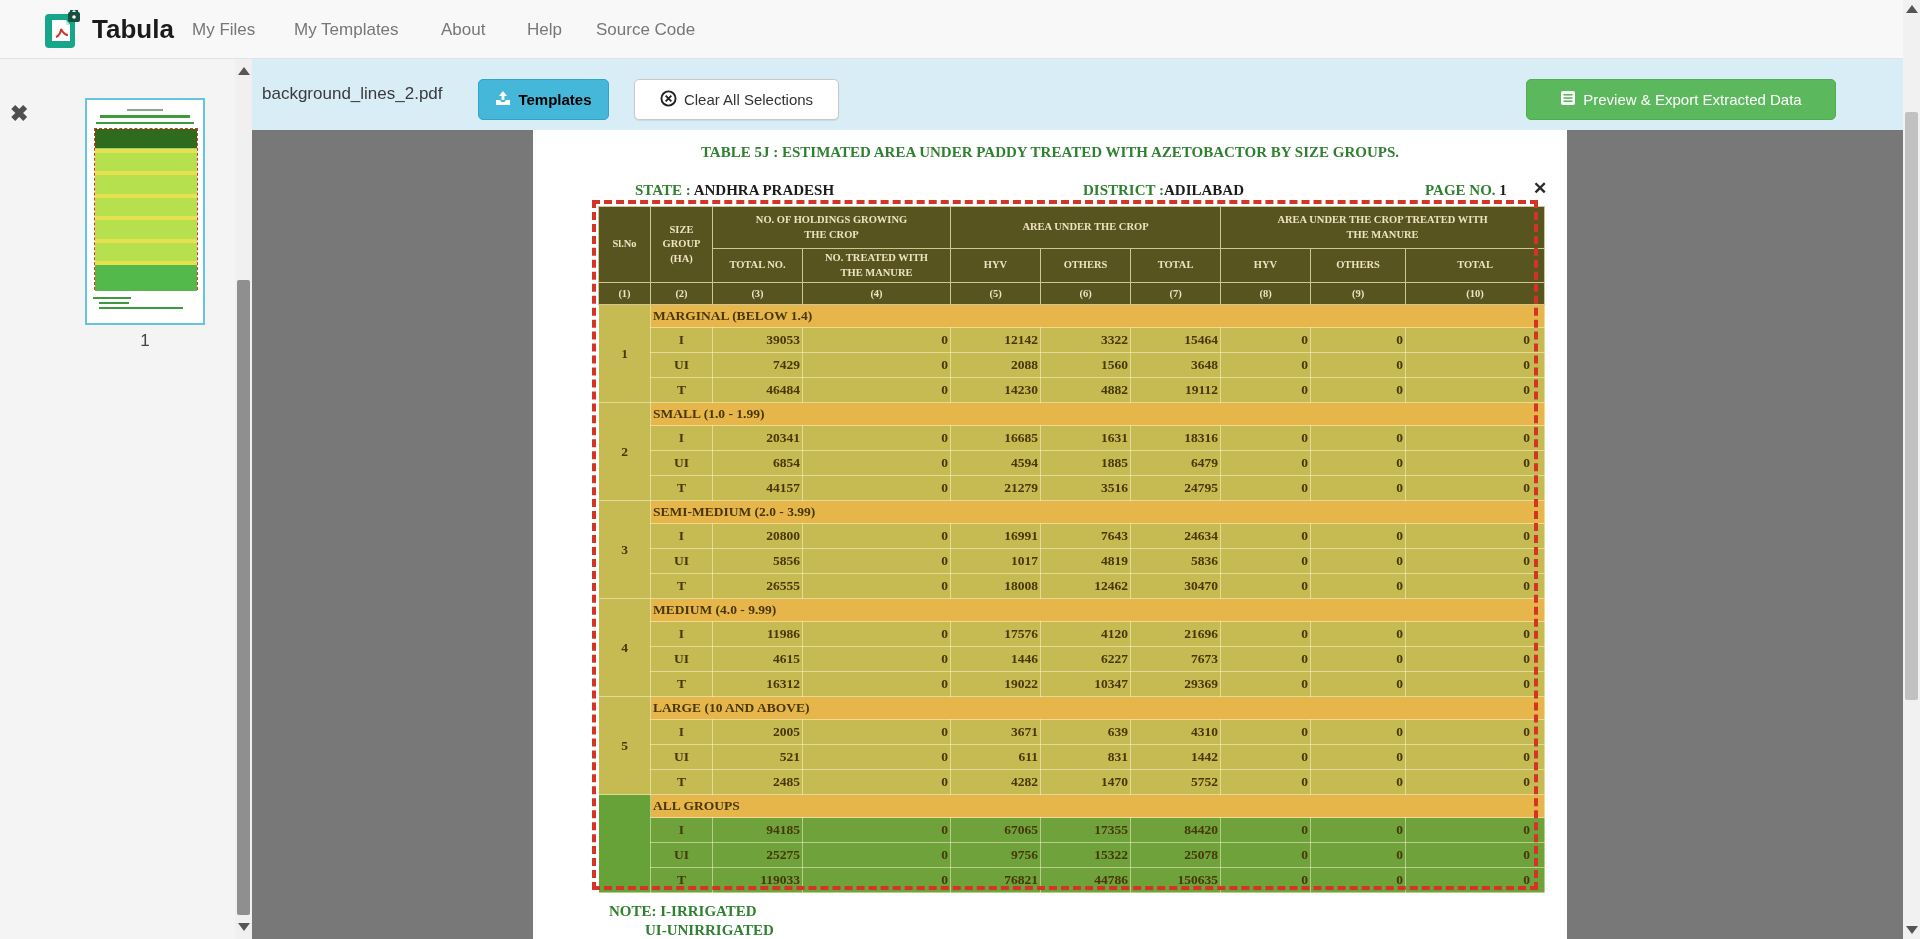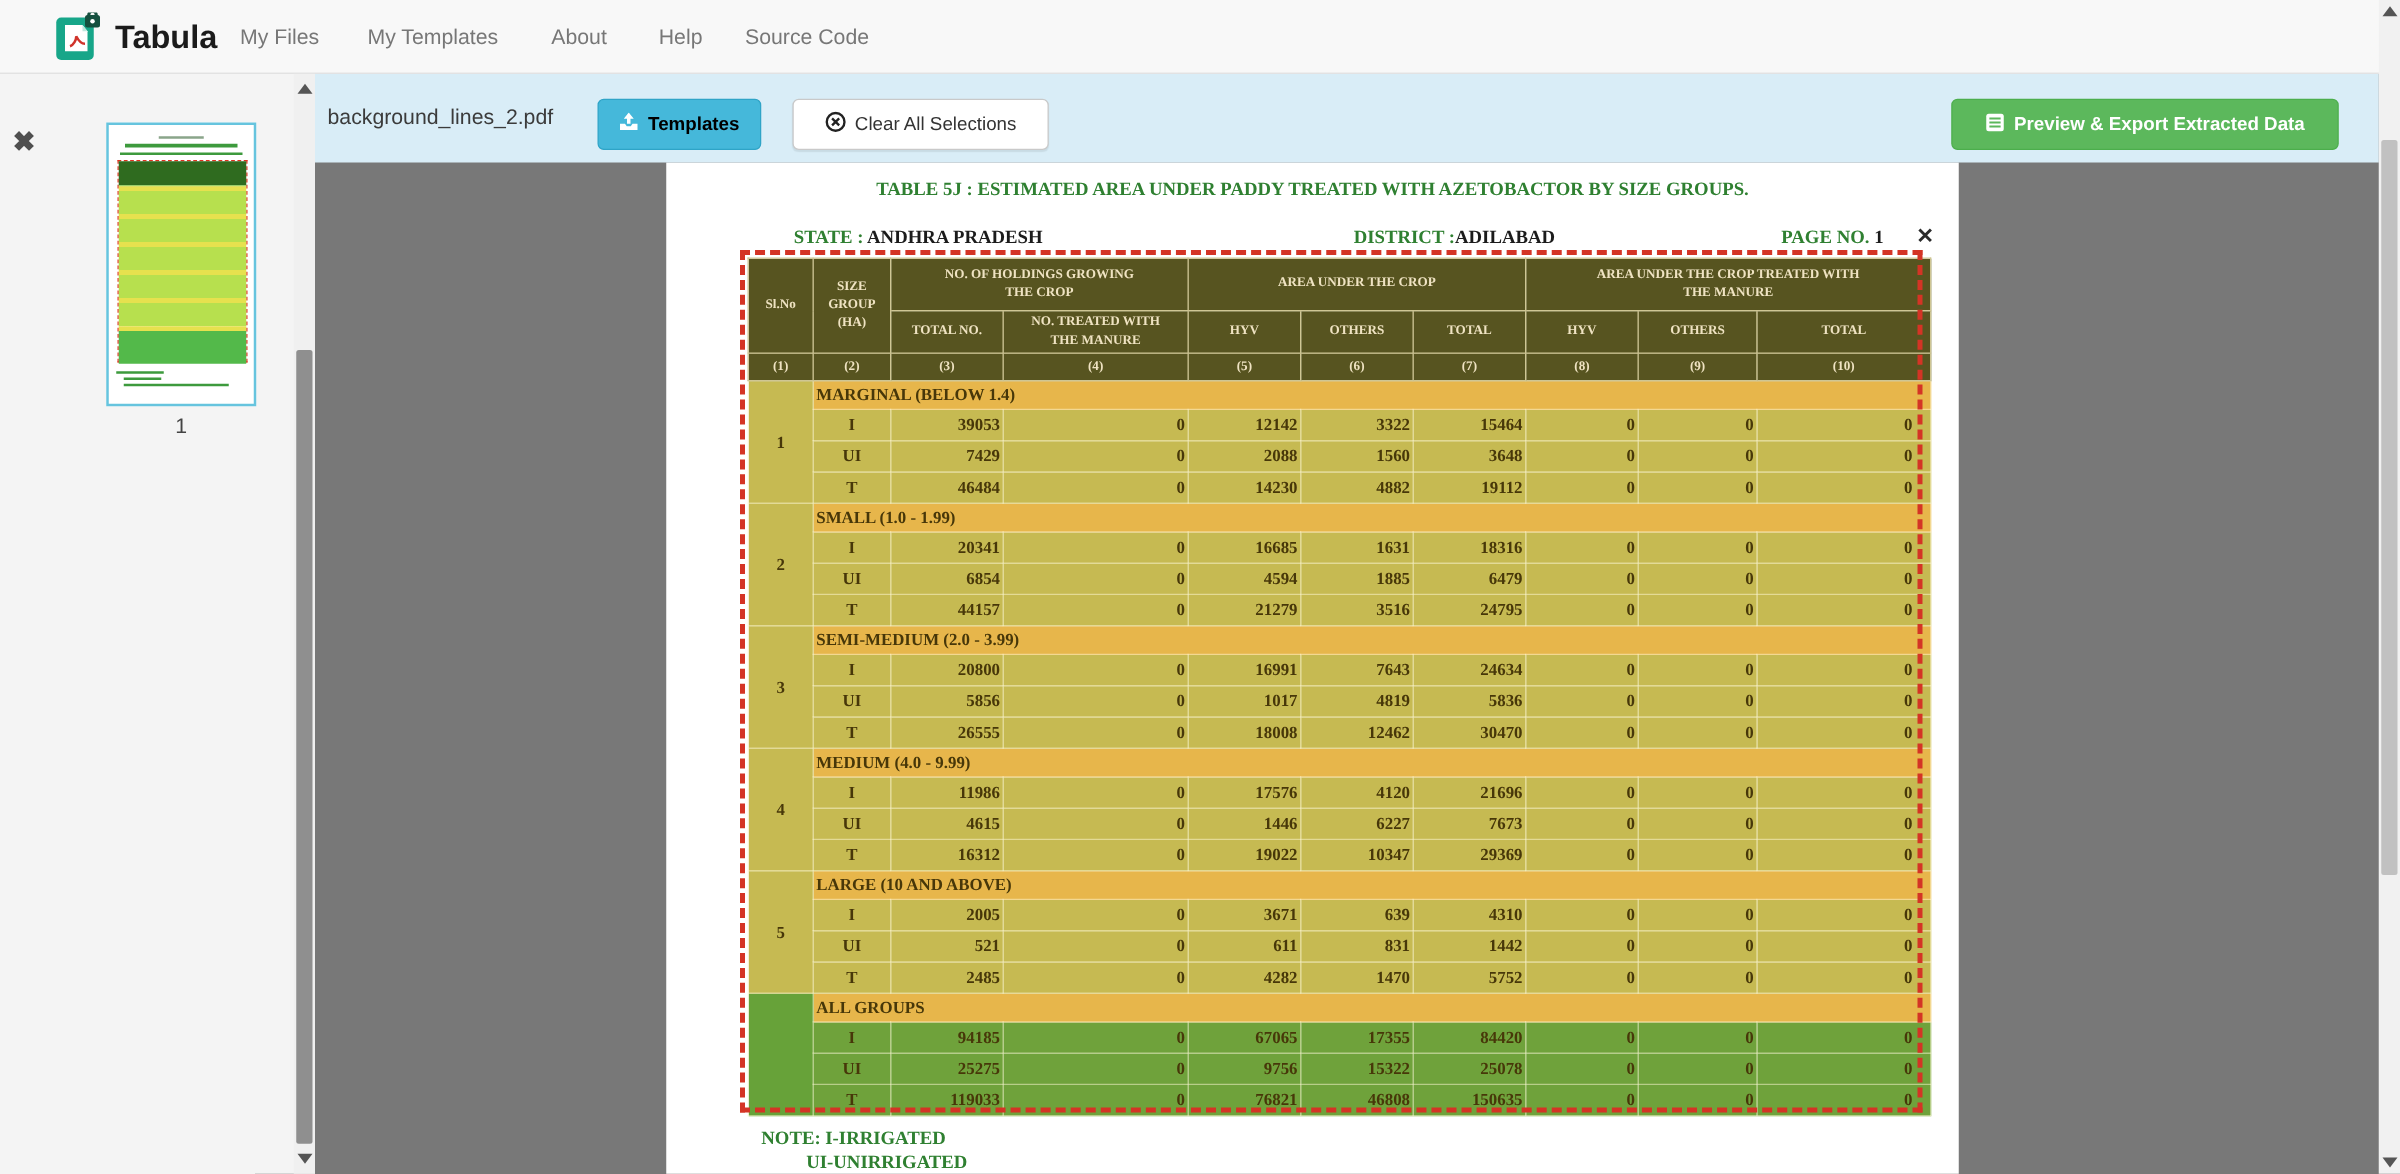--- a/index.html
+++ b/index.html
@@ -23,22 +23,22 @@
   .filename { position:absolute; left:10px; top:25px; font-size:17px; color:#3b3b3b; }
   .btn { position:absolute; top:20px; height:41px; border-radius:5px; font-size:15px;
          display:flex; align-items:center; justify-content:center; gap:7px;
          cursor:pointer; padding:0 14px; }
   .btn-templates { left:226px; width:131px; background:#45b8da; border:1px solid #2fa4c7;
                    color:#000000; font-weight:bold; }
   .btn-clear { left:382px; width:205px; background:#fff; border:1px solid #c9c9c9;
                color:#333; box-shadow:0 1px 1px rgba(0,0,0,.08); }
   .btn-auto { left:615px; width:193px; background:#e7e7e7; border:1px solid #d2d2d2;
               color:#9d9d9d; cursor:default; }
-  .btn-export { left:1309px; width:310px; background:#5cb85c; border:1px solid #4cae4c;
-                color:#fff; font-weight:bold; }
+  .btn-export { left:1274px; width:310px; background:#5cb85c; border:1px solid #4cae4c;
+                color:#fff; font-weight:normal; }
 
   
   .sidebar { position:absolute; left:0; top:59px; width:252px; height:880px;
              background:#f4f4f4; z-index:20; }
   .thumb-delete { position:absolute; left:10px; top:42px; color:#4f4f4f; font-size:22px;
                   font-weight:bold; cursor:pointer; }
   .thumbnail { position:absolute; left:85px; top:39px; width:120px; height:227px;
                background:#fff; border:2px solid #66c4de; cursor:pointer; }
   .t-line { position:absolute; background:#3d9a3d; }
   .t-table { position:absolute; left:7px; top:28px; width:104px; height:162px;
@@ -474,21 +474,21 @@
           <td class="num">25078</td>
           <td class="num">0</td>
           <td class="num">0</td>
           <td class="num last">0</td>
         </tr>
         <tr class="datarow allg">
           <td class="rtype">T</td>
           <td class="num">119033</td>
           <td class="num">0</td>
           <td class="num">76821</td>
-          <td class="num">46808</td>
+          <td class="num">44786</td>
           <td class="num">150635</td>
           <td class="num">0</td>
           <td class="num">0</td>
           <td class="num last">0</td>
         </tr>
       </tbody>
   </table>
 
   <div class="selection"></div>
 

